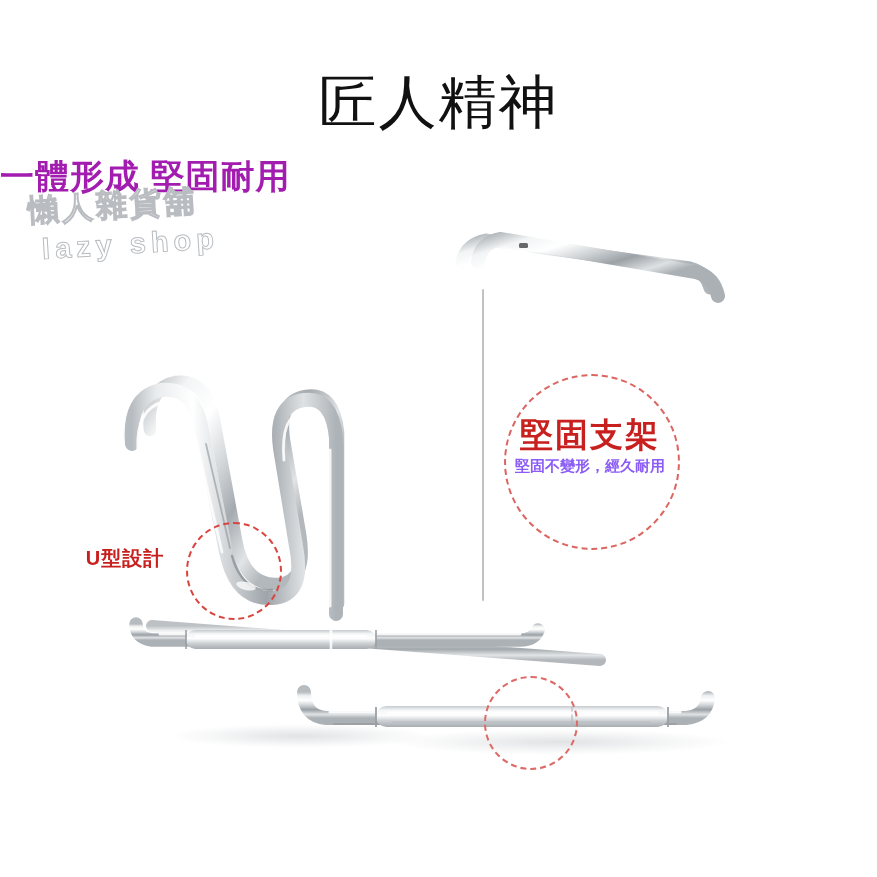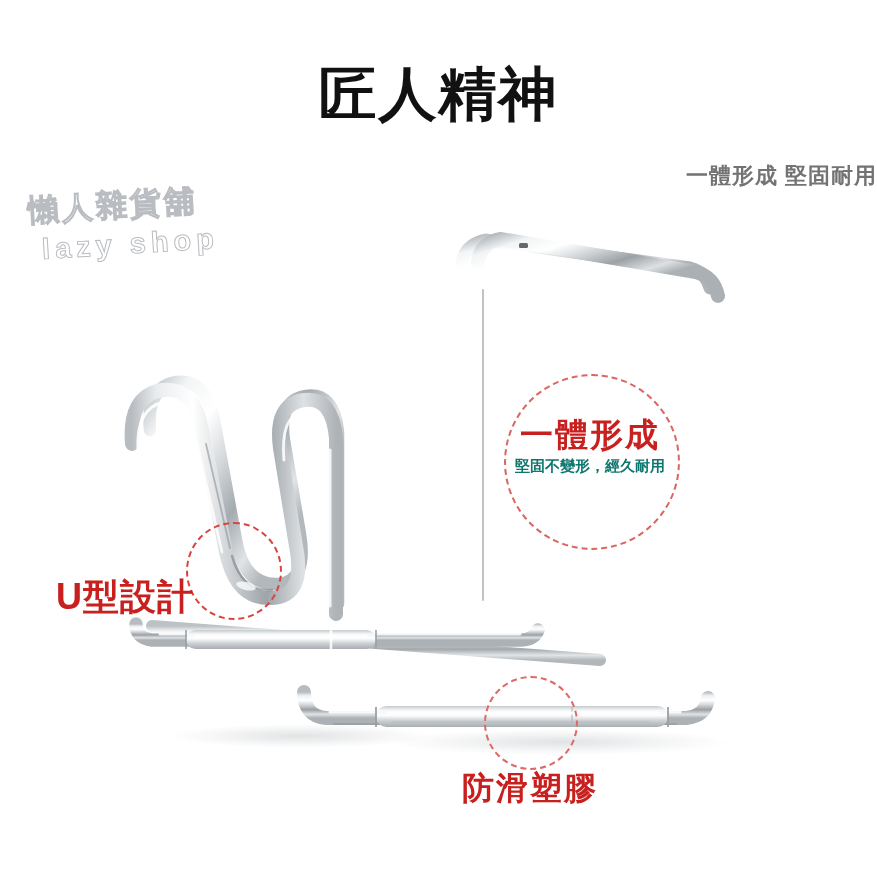--- a/index.html
+++ b/index.html
@@ -6,27 +6,27 @@
   body{
     width:877px;height:877px;
     background:#ffffff;
     font-family:"Liberation Sans","DejaVu Sans",sans-serif;
     overflow:hidden;
   }
   #stage{position:relative;width:877px;height:877px;background:#fff;overflow:hidden;}
 
   
   .title{
-    position:absolute;left:0;top:60px;width:877px;text-align:center;
-    font-size:58px;line-height:68px;font-weight:bold;color:#111111;
+    position:absolute;left:0;top:68px;width:877px;text-align:center;
+    font-size:58px;line-height:68px;font-weight:normal;color:#111111;
     letter-spacing:2px;
   }
   .subtitle{
-    position:absolute;left:0;top:158px;width:877px;text-align:right;
-    font-size:22px;line-height:36px;font-weight:bold;color:#737373;
+    position:absolute;left:0;top:158px;width:877px;text-align:left;
+    font-size:34px;line-height:36px;font-weight:bold;color:#a21caf;
     letter-spacing:1px;
   }
 
   
   .watermark{position:absolute;left:28px;top:192px;pointer-events:none;}
   .wm-cn{
     font-size:31px;line-height:38px;font-weight:bold;color:#ffffff;
     letter-spacing:3px;
     -webkit-text-stroke:1px #b9bcc0;
     transform:rotate(-3.5deg);transform-origin:left center;
@@ -50,29 +50,29 @@
   .c-brace{left:504px;top:374px;width:172px;height:172px;border-color:#dc6560;}
   .c-u{left:186px;top:522px;width:92px;height:94px;border-color:#d9443f;}
   .c-grip{left:484px;top:676px;width:90px;height:90px;border-color:#dd6a66;}
 
   
   .lbl{position:absolute;text-align:center;}
   .lbl .big{
     font-weight:bold;color:#c8201e;white-space:nowrap;
   }
   .lbl .small{
-    font-weight:bold;color:#0f766e;white-space:nowrap;
+    font-weight:bold;color:#8b5cf6;white-space:nowrap;
   }
 
   .lbl-brace{left:470px;top:415px;width:240px;}
   .lbl-brace .big{font-size:33px;line-height:40px;letter-spacing:2px;}
   .lbl-brace .small{font-size:15px;line-height:22px;letter-spacing:0px;}
 
   .lbl-u{left:30px;top:540px;width:190px;}
-  .lbl-u .big{font-size:36px;line-height:36px;letter-spacing:1px;margin-top:39px;}
+  .lbl-u .big{font-size:20px;line-height:36px;letter-spacing:1px;}
   .lbl-u .small{font-size:14px;line-height:22px;}
 
   .lbl-grip{left:400px;top:768px;width:260px;}
   .lbl-grip .big{font-size:32px;line-height:40px;letter-spacing:2px;}
   .lbl-grip .small{font-size:15px;line-height:22px;}
 </style>
 </head>
 <body>
 
 <div id="stage">
@@ -248,21 +248,20 @@
   <div class="watermark">
     <div class="wm-cn">懶人雜貨舖</div>
     <div class="wm-en">lazy shop</div>
   </div>
 
   <div class="lbl lbl-u">
     <div class="big">U型設計</div>
   </div>
 
   <div class="lbl lbl-brace">
-    <div class="big">一體形成</div>
+    <div class="big">堅固支架</div>
     <div class="small">堅固不變形，經久耐用</div>
   </div>
 
   <div class="lbl lbl-grip">
-    <div class="big">防滑塑膠</div>
   </div>
 
 </div>
 
 </body></html>

